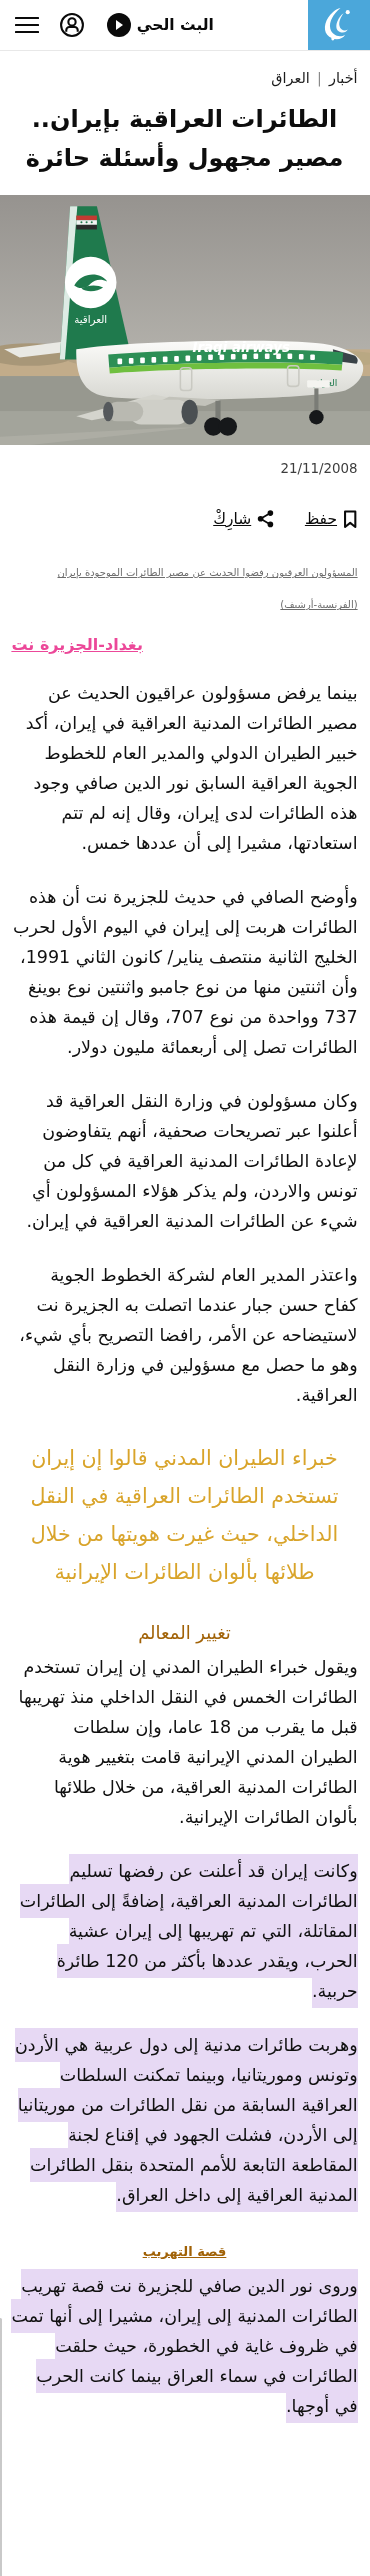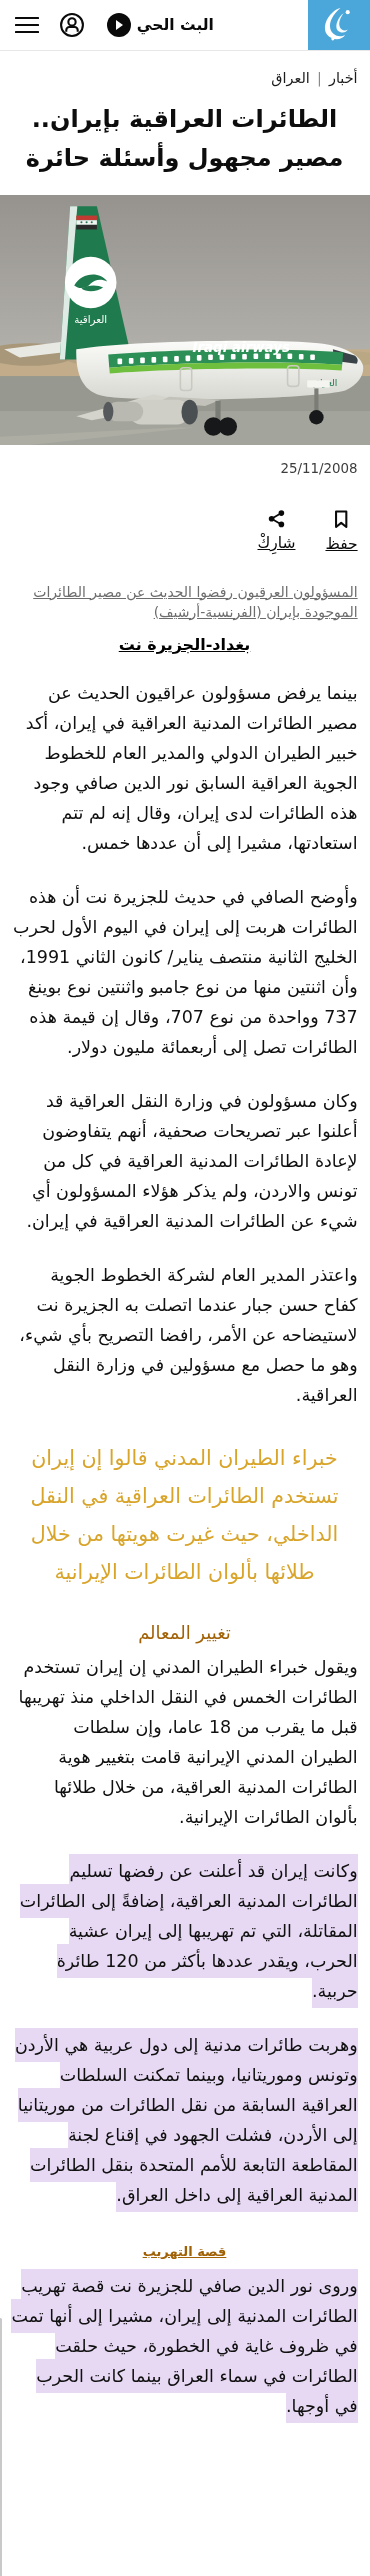--- a/index.html
+++ b/index.html
@@ -24,25 +24,25 @@
   
   .crumbs{padding:18.5px 12.4px 0;font-size:14.4px;color:#1c1c1c;text-align:right;}
   .crumbs .sep{color:#8a8a8a;margin:0 7.2px;}
   
   h1{margin:14.4px 6.2px 0;text-align:center;font-size:24px;line-height:39px;font-weight:bold;color:#0d0d0d;}
   
   .hero{margin-top:17.5px;width:371px;height:250px;display:block;}
   
   .date{margin-top:15.5px;padding:0 12.4px;text-align:right;font-size:13.4px;color:#3d3d3d;}
   .actions{margin-top:34px;padding:0 12.4px;display:flex;direction:rtl;align-items:center;gap:30px;}
-  .action{display:flex;align-items:center;gap:6.2px;cursor:pointer;flex-direction:column;}
+  .action{display:flex;align-items:center;gap:6.2px;cursor:pointer;}
   .action span{font-size:15.5px;color:#0a0a0a;text-decoration:underline;}
   
-  .caption{margin-top:29px;padding:0 12.4px;text-align:right;font-size:14px;line-height:20px;color:#6d6d6d;text-decoration:underline;}
-  .byline{margin-top:13.4px;padding:0 12.4px;text-align:center;font-size:16px;font-weight:bold;color:#000000;text-decoration:underline;}
+  .caption{margin-top:29px;padding:0 12.4px;text-align:right;font-size:10px;line-height:32px;color:#6d6d6d;text-decoration:underline;}
+  .byline{margin-top:13.4px;padding:0 12.4px;text-align:left;font-size:16px;font-weight:bold;color:#ec4899;text-decoration:underline;}
   
   .body{padding:0 12.4px 0;}
   .body .a-p{margin:24px 0 0;text-align:right;font-size:17.5px;line-height:30px;color:#101010;}
   .body .a-quote{margin:29px 0 0;text-align:center;font-size:20.6px;line-height:38px;font-weight:normal;color:#d9a42a;}
   .body .a-h2{margin:27px 16px 0;text-align:center;font-size:18px;line-height:30px;font-weight:400;color:#a16207;}
   .body .a-h2.u{font-weight:bold;text-decoration:underline;font-size:13px;}
   .body .a-h2 + .a-p{margin-top:4.1px;}
   .hl-text{background:#e7d9f4;padding:7px 0;-webkit-box-decoration-break:clone;box-decoration-break:clone;}
   
   .scrollthumb{position:absolute;left:0;top:2318px;width:3.1px;height:263px;background:#c9c9c9;border-radius:1.5px;}
@@ -182,21 +182,21 @@
 
     <rect x="420" y="400" width="10" height="44" fill="#7a7c76"></rect>
     <circle cx="416" cy="450" r="18" fill="#16181a"></circle>
       <circle cx="444" cy="450" r="18" fill="#16181a"></circle>
     <rect x="612" y="376" width="8" height="48" fill="#7a7c76"></rect>
     <circle cx="616" cy="432" r="14" fill="#16181a"></circle>
 
     <rect x="598" y="360" width="44" height="14" rx="2" fill="#f4f4f0"></rect>
   </svg>
 
-  <div class="date">25/11/2008</div>
+  <div class="date">21/11/2008</div>
 
   <div class="actions">
     <div class="action">
       <svg width="14.4" height="18.5" viewBox="0 0 28 36">
         <path d="M4 3 h20 v30 l-10 -8 l-10 8 Z" fill="none" stroke="#0a0a0a" stroke-width="4" stroke-linejoin="round"></path>
       </svg>
       <span>حفظ</span>
     </div>
     <div class="action">
       <svg width="17.5" height="17.5" viewBox="0 0 34 34">

